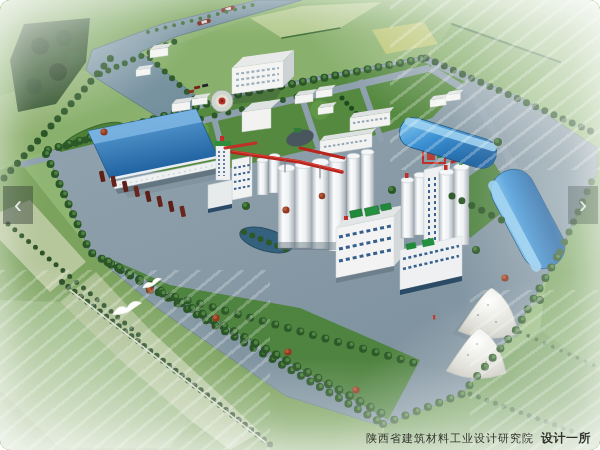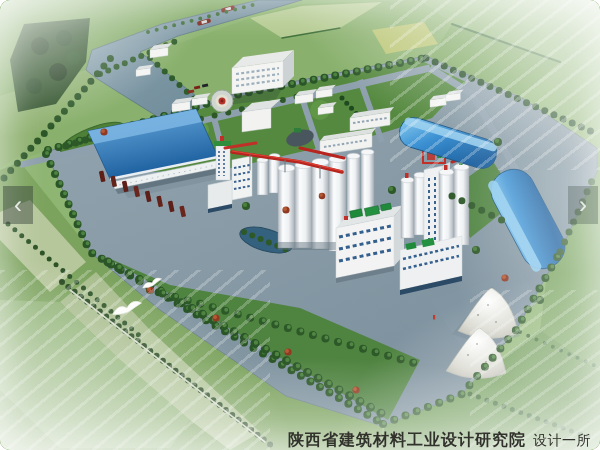--- a/index.html
+++ b/index.html
@@ -32,22 +32,22 @@
     position:absolute;top:186px;width:30px;height:38px;
     display:flex;align-items:center;justify-content:center;
     color:#e9ede9;font-size:24px;line-height:1;cursor:pointer;user-select:none;
   }
   .nav.prev{left:3px;background:rgba(50,62,56,.45);}
   .nav.next{right:2px;background:rgba(72,86,80,.32);}
   .watermark{
     position:absolute;right:9px;top:430px;display:flex;align-items:baseline;gap:7px;
     color:#32322d;pointer-events:none;white-space:nowrap;
   }
-  .watermark .main{font-size:16px;font-weight:bold;letter-spacing:1px;margin-left:48px;}
-  .watermark .suffix{font-size:14px;font-weight:normal;letter-spacing:.5px;}
+  .watermark .main{font-size:11px;font-weight:normal;letter-spacing:1px;margin-left:48px;}
+  .watermark .suffix{font-size:12px;font-weight:bold;letter-spacing:.5px;}
 </style>
 </head>
 <body>
 
 <div id="frame">
 
 <svg id="scene" width="600" height="450" viewBox="0 0 600 450" aria-hidden="true">
   <defs>
     <linearGradient id="gw" x1="0" y1="0" x2="1" y2="1">
       <stop offset="0" stop-color="#8da6b2"></stop>

